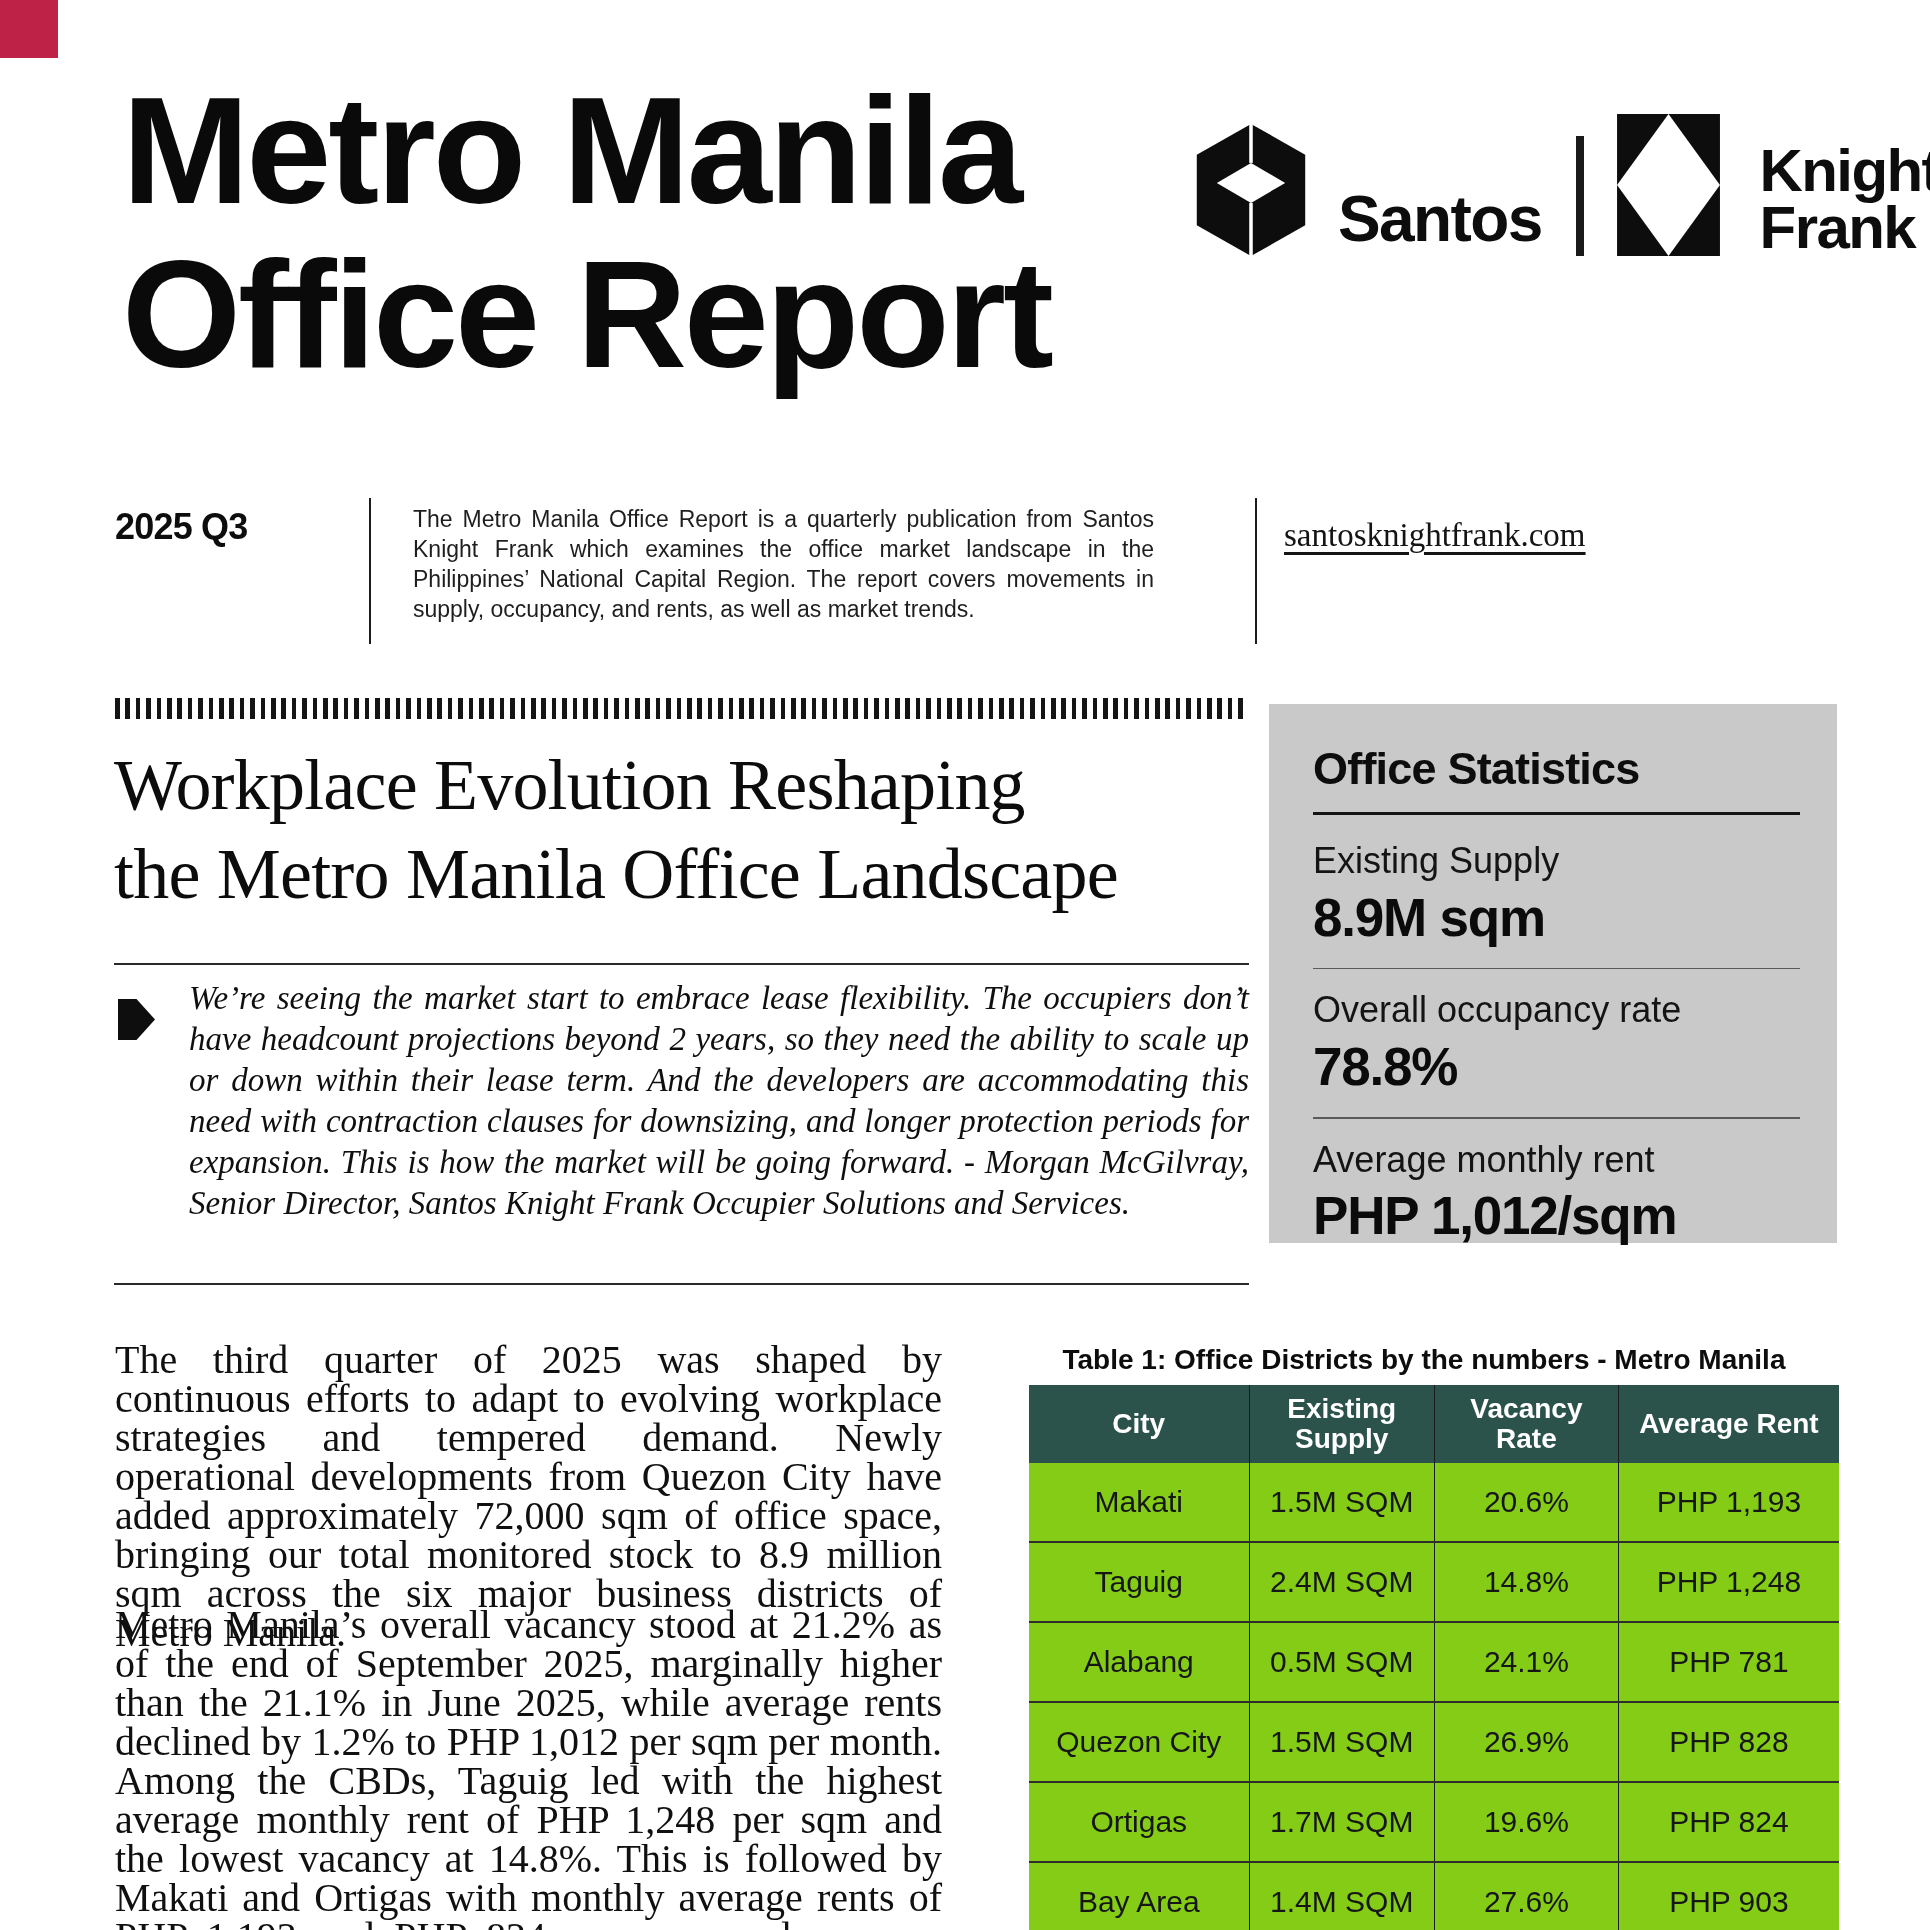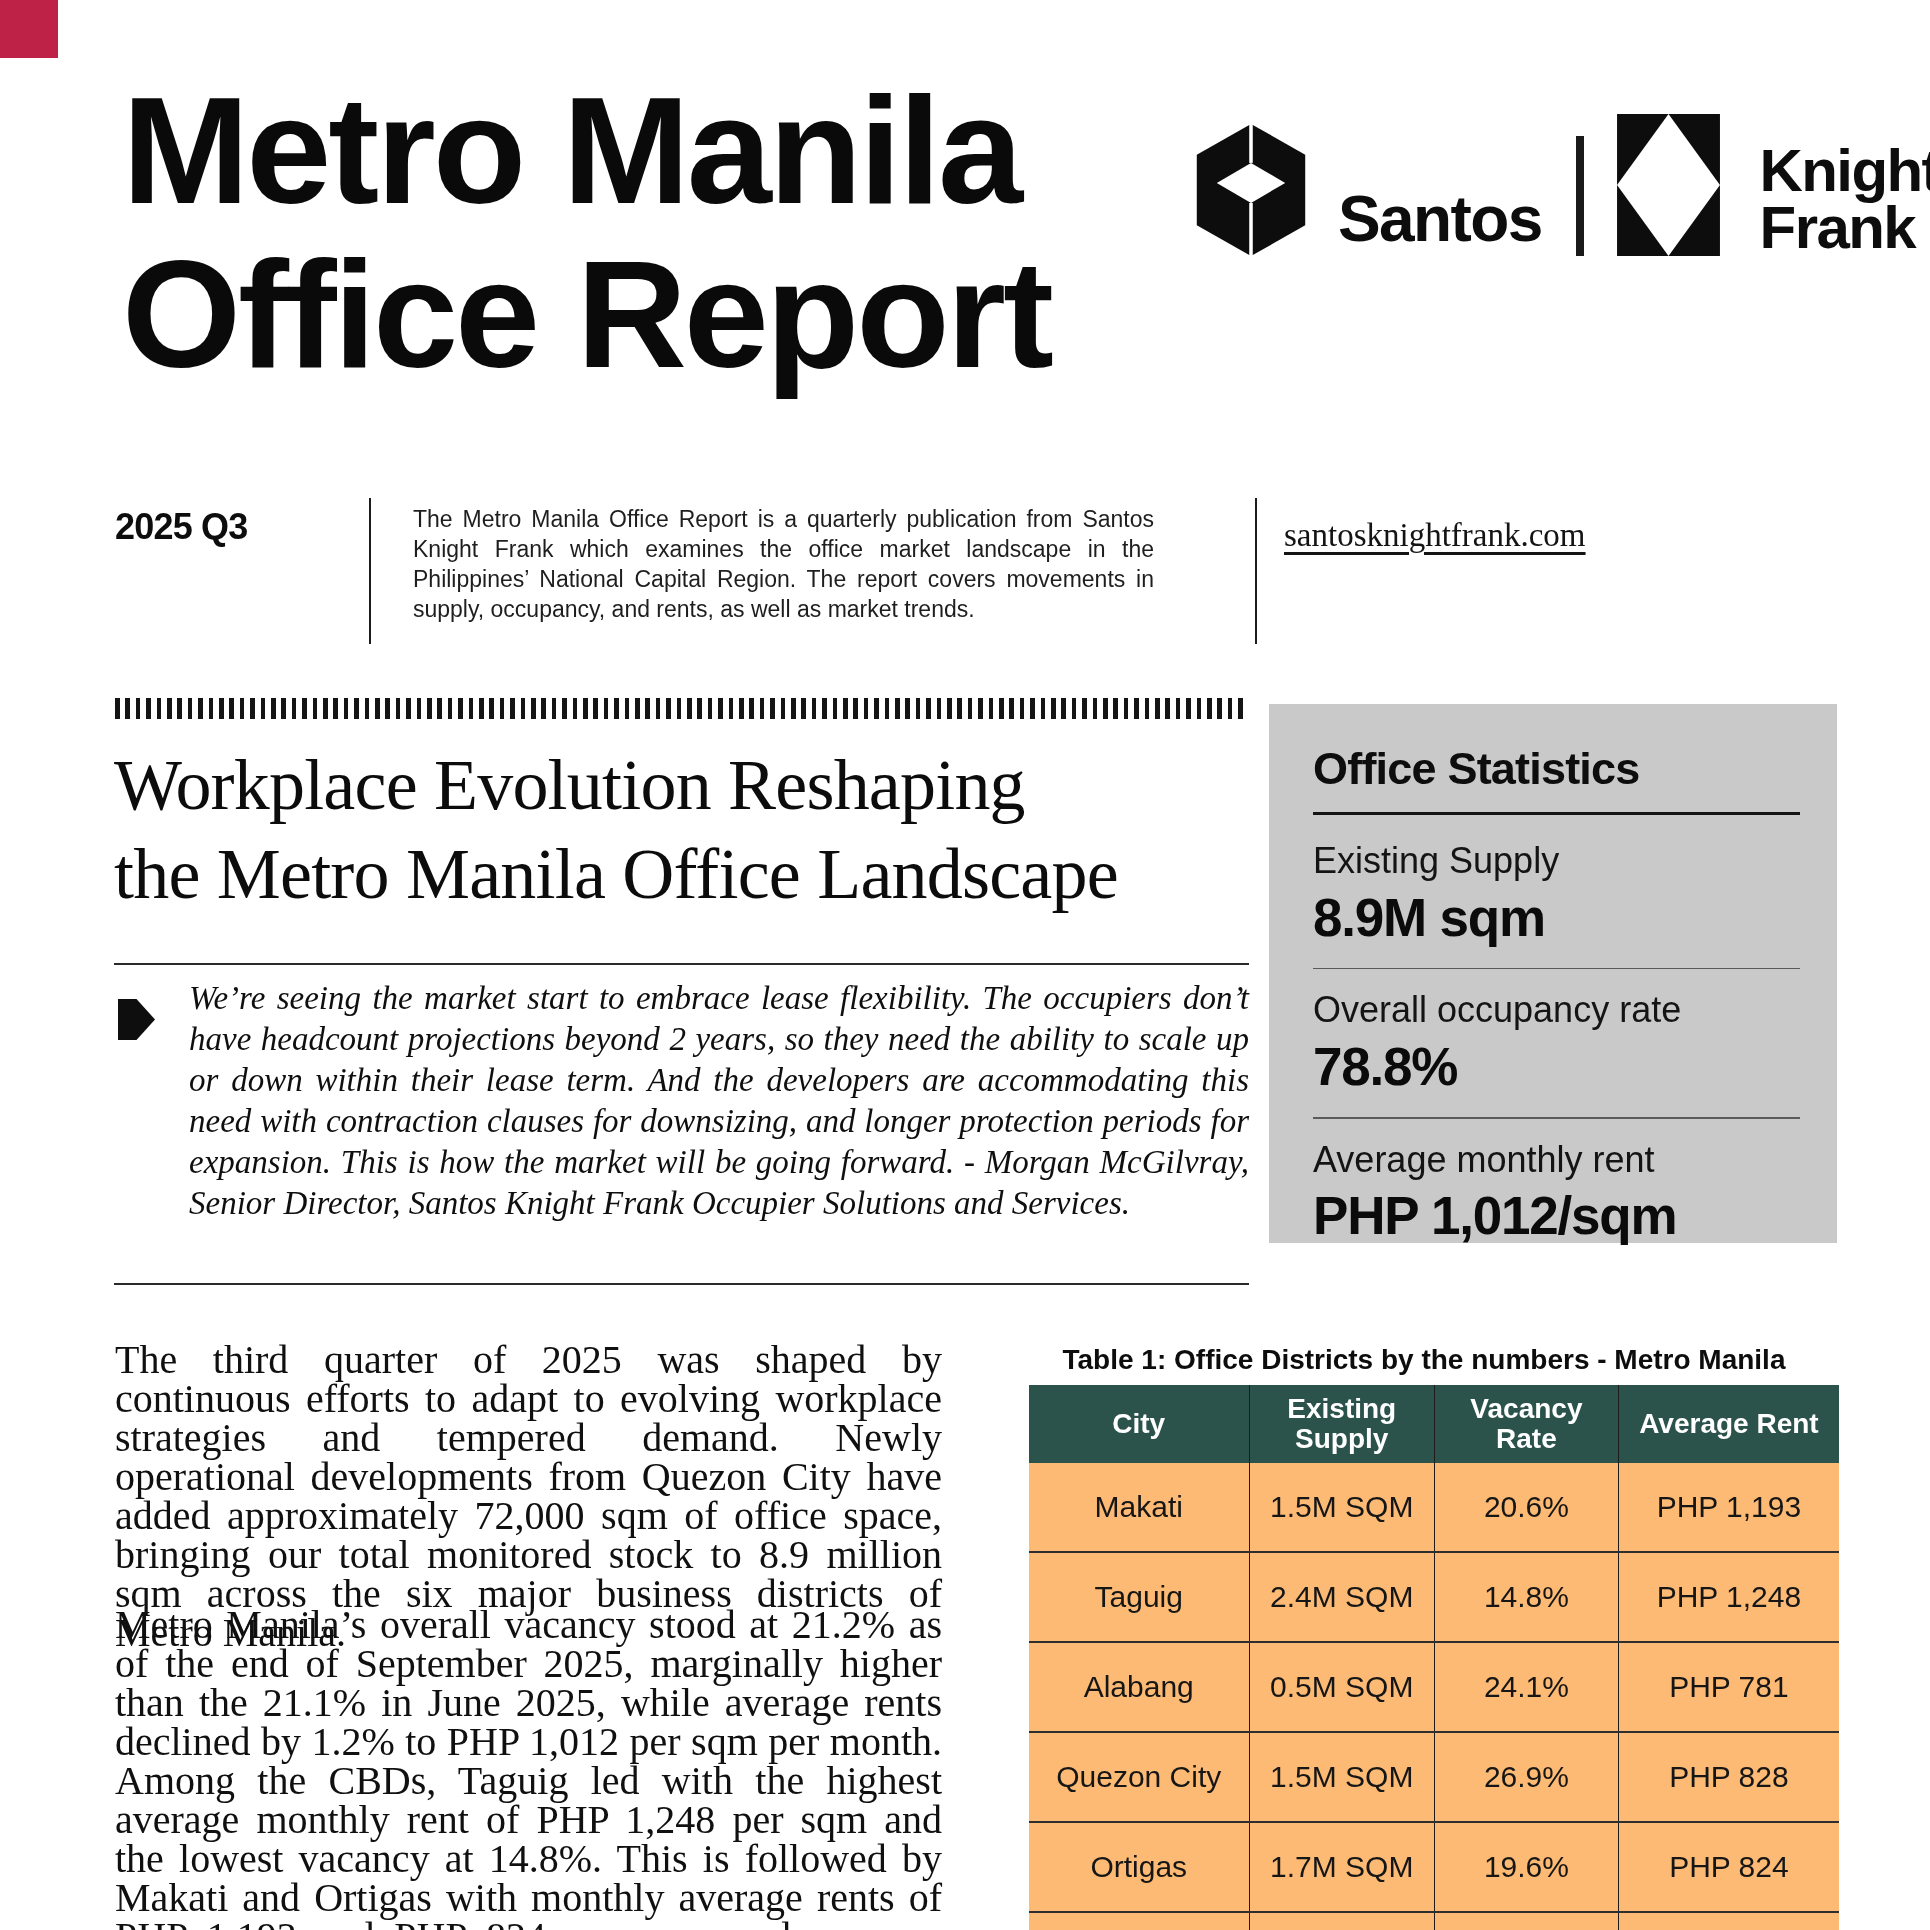--- a/index.html
+++ b/index.html
@@ -70,21 +70,21 @@
   
   .table-wrap{left:1009px;top:1343px;width:830px;}
   .table-title{margin:0 0 9.3px 0;font-size:28px;line-height:33px;font-weight:bold;
     text-align:center;color:#0d0d0d;}
   .trow{display:grid;grid-template-columns:27.1% 22.9% 22.7% 27.3%;margin-left:20px;}
   .trow .cell{display:flex;align-items:center;justify-content:center;text-align:center;
     border-left:1.6px solid #1c1c1c;padding:0 4.7px;box-sizing:border-box;}
   .trow .cell:first-child{border-left:none;}
   .thead{background:#2B534C;height:78px;}
   .thead .cell{color:#ffffff;font-weight:bold;font-size:28px;line-height:1.1;}
-  .tdata{background:#fdba74;height:88px;}
+  .tdata{background:#84cc16;height:78px;}
   .tdata .cell{font-size:30px;color:#161616;}
   .tdata + .tdata{border-top:2.3px solid #2e2e2e;}
   .ttotal{background:#BE2347;height:75px;}
   .ttotal .cell{color:#ffffff;font-weight:bold;font-size:30px;}
 </style>
 </head>
 <body>
 
 <div class="page">
 

